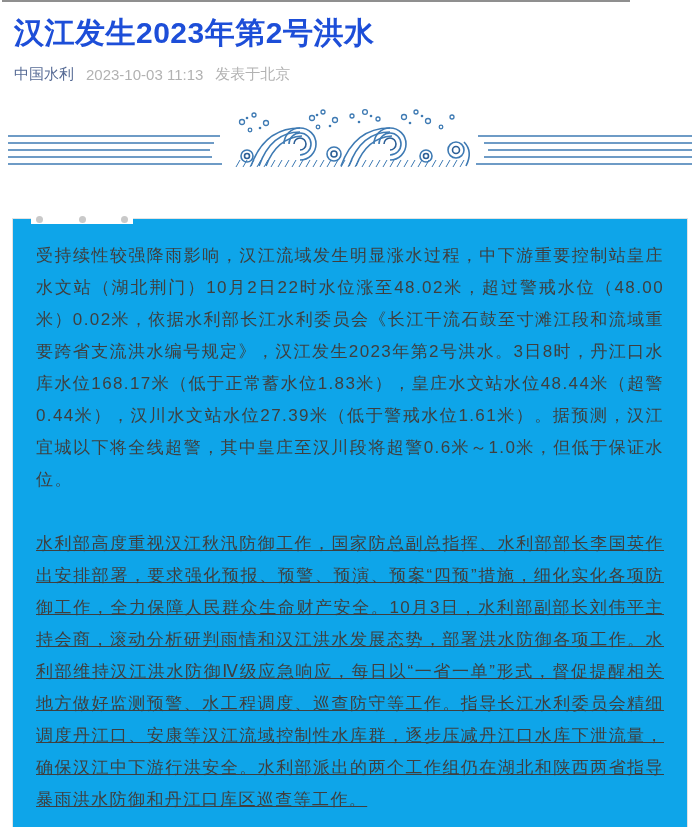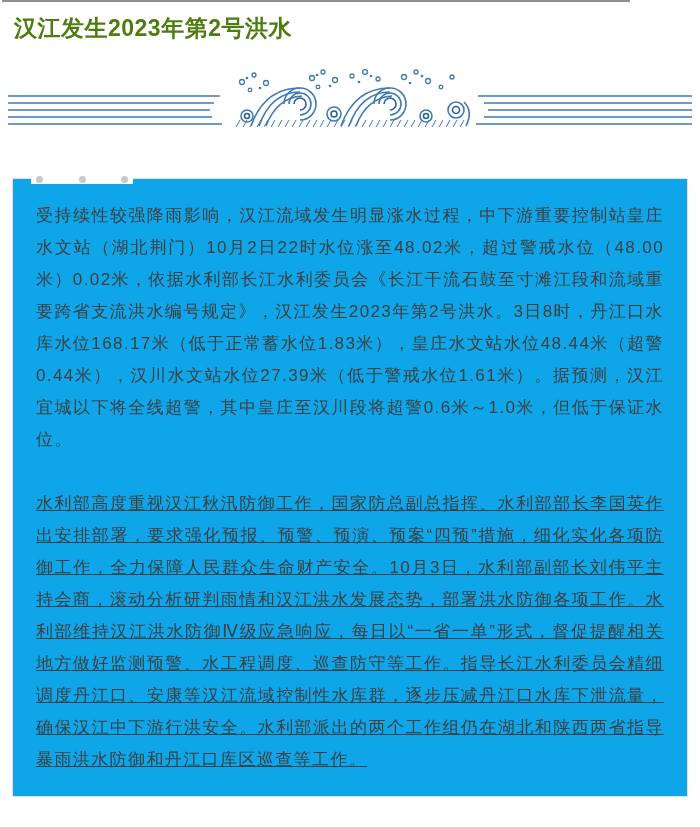--- a/index.html
+++ b/index.html
@@ -14,23 +14,23 @@
     position: relative;
   }
   .top-remnant {
     position: absolute;
     top: 0; left: 2px;
     width: 628px; height: 2px;
     background: #8f8f8f;
   }
   .header { padding: 12px 14px 0 14px; }
   .article-title {
-    font-size: 23px;
+    font-size: 30px;
     font-weight: 600;
-    color: #4d7c0f;
+    color: #1d4ed8;
     letter-spacing: 0.5px;
     line-height: 1.4;
   }
   .byline {
     margin-top: 11px;
     font-size: 15px;
     display: flex;
     align-items: center;
   }
   .account-name {
@@ -80,20 +80,25 @@
   }
   .article-body p + p { margin-top: 32px; text-decoration: underline; }
 </style>
 </head>
 <body>
 
 <div class="top-remnant"></div>
 
 <div class="header">
   <h1 class="article-title">汉江发生2023年第2号洪水</h1>
+  <div class="byline">
+    <span class="account-name">中国水利</span>
+    <span class="publish-time">2023-10-03 11:13</span>
+    <span class="publish-location">发表于北京</span>
+  </div>
 </div>
 
 <svg class="wave-divider" viewBox="0 0 700 74" xmlns="http://www.w3.org/2000/svg" aria-hidden="true">
 
   <g stroke="#3e7ab3" stroke-width="1.5" fill="none">
     <path d="M8 32 H 220"></path>
       <path d="M8 39 H 214"></path>
       <path d="M8 46 H 210"></path>
     <path d="M8 53 H 212"></path>
       <path d="M8 60 H 222"></path>

